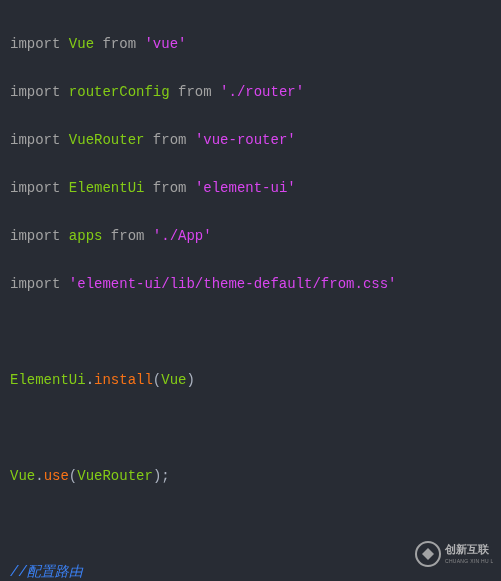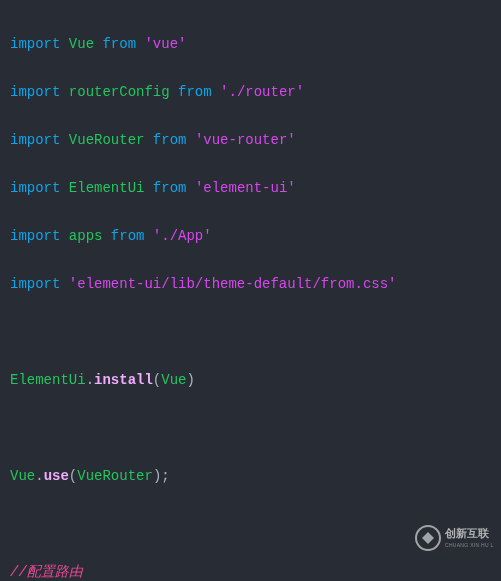--- a/index.html
+++ b/index.html
@@ -12,32 +12,32 @@
     font-size: 14px;
     line-height: 24px;
     overflow: hidden;
   }
   .editor {
     position: relative;
     padding: 8px 10px;
     color: #abb2bf;
     white-space: pre;
   }
-  .kw-purple { color: #0ea5e9; }
-  .var-red   { color: #22c55e; }
+  .kw-purple { color: #a3a3a3; }
+  .var-red   { color: #84cc16; }
   .str-green { color: #d946ef; }
-  .fn-blue   { color: #f0abfc; font-weight: bold; }
-  .comment   { color: #ec4899; font-style: italic; margin-top: 36px; }
+  .fn-blue   { color: #f97316; }
+  .comment   { color: #3b82f6; font-style: italic; margin-top: 36px; }
   .punct     { color: #abb2bf; }
 
   .line { display: block; }
   .watermark {
     position: absolute;
     right: 8px;
-    bottom: 28px;
+    bottom: 12px;
     width: 78px;
     height: 30px;
     opacity: 0.85;
     pointer-events: none;
   }
 </style>
 </head>
 <body>
 
 <div class="editor">

